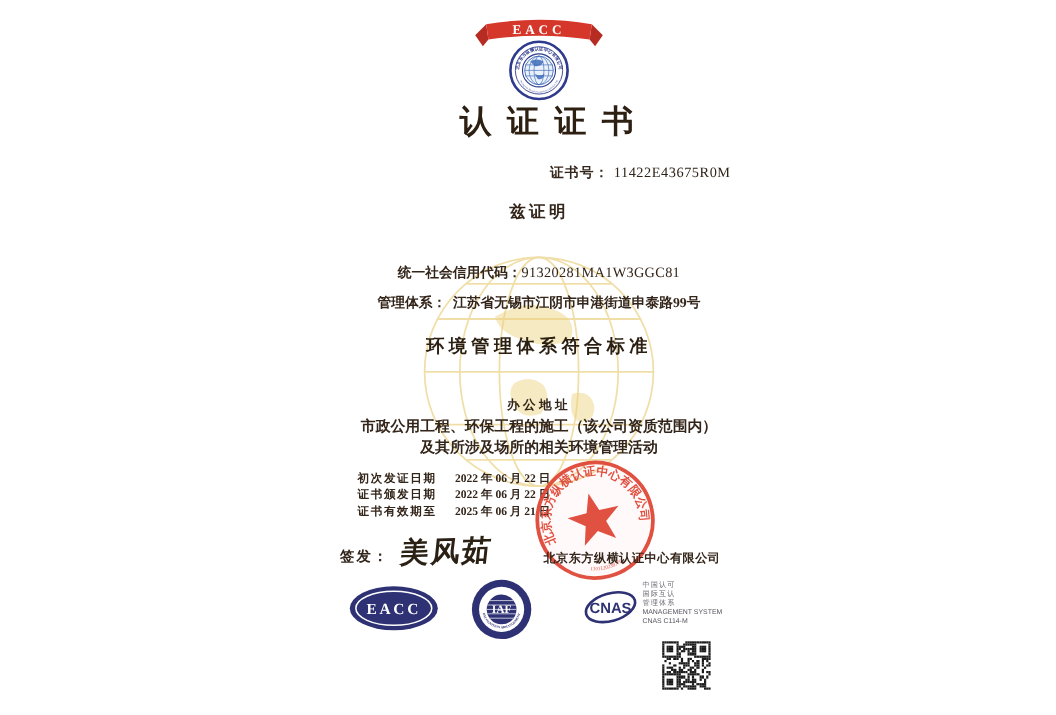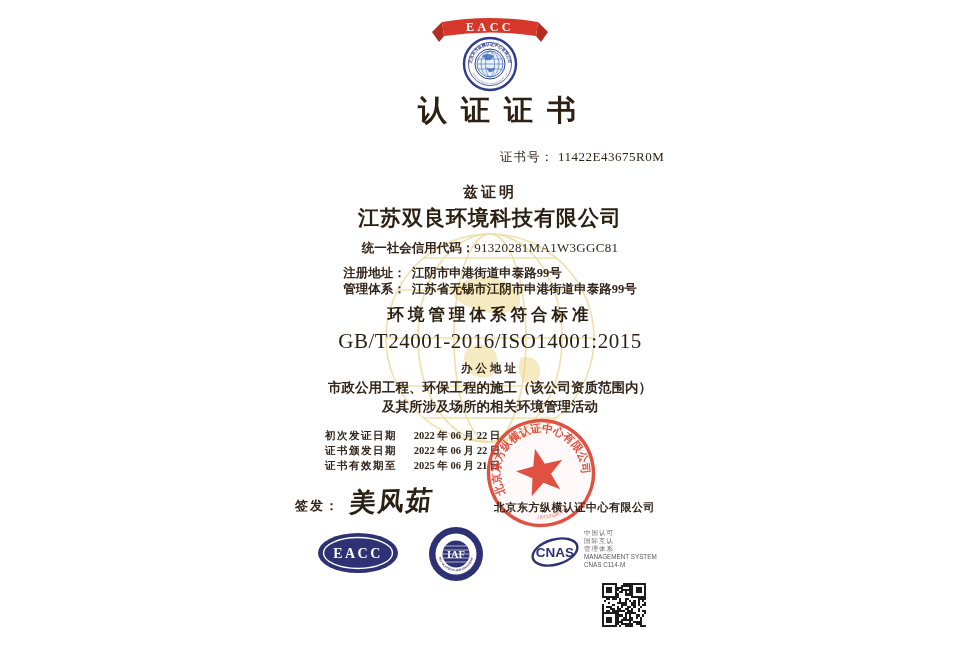--- a/index.html
+++ b/index.html
@@ -5,40 +5,40 @@
   html,body{margin:0;padding:0}
   body{width:960px;height:650px;background:#fff;position:relative;overflow:hidden;
        font-family:"Liberation Serif","DejaVu Serif",serif;color:#33251a}
   .cert{position:absolute;left:288px;top:0;width:404px;height:650px}
   .cert > *{position:absolute}
   .ctr{left:0;width:404px;text-align:center}
   .watermark{left:92px;top:228px;width:220px;height:220px;z-index:0}
   .emblem{left:140px;top:10px;width:124px;height:86px}
   .title{top:91px;margin:0;font-size:29px;font-weight:bold;letter-spacing:14px;padding-left:14px;color:#2d2013}
   .certno{top:149px;left:212px;font-size:12.5px;white-space:nowrap}
-  .certno .lbl{font-weight:normal;letter-spacing:1px}
+  .certno .lbl{font-weight:bold;letter-spacing:1px}
   .certno .num{font-size:13px;margin-left:4px;letter-spacing:.5px;color:#2f2418}
   .attest{top:183px;font-size:15px;font-weight:bold;letter-spacing:3px}
   .company{top:204px;font-size:21px;font-weight:bold;letter-spacing:1px;color:#2b1f12}
   .credit{top:240px;font-size:12.5px}
   .credit .lbl{font-weight:bold}
   .credit .num{font-size:13px;letter-spacing:.3px}
   .addr{top:266px}
   .addr .inner{display:inline-block;text-align:left;font-size:12.5px;font-weight:bold;line-height:15.5px}
   .addr .val{margin-left:6px}
   .sys{top:304px;font-size:16.5px;font-weight:bold;letter-spacing:4px;color:#2b1f12}
   .std{top:329px;font-size:21px;letter-spacing:.5px;color:#2a1e12}
   .scopelbl{top:361px;font-size:11.5px;font-weight:bold;letter-spacing:3px}
   .scope1{top:379px;font-size:13.5px;font-weight:bold}
   .scope2{top:398px;font-size:13.5px;font-weight:bold}
   .dates{left:37px;top:428px;font-size:10.5px;line-height:15.2px;white-space:nowrap}
   .dates .dl{font-weight:bold;letter-spacing:1.5px}
   .dates .dv{margin-left:14px;font-weight:600}
   .seal{left:196px;top:416px;width:114px;height:114px;transform:rotate(-14deg);opacity:.93}
-  .sign{left:7px;top:484px;display:flex;align-items:flex-end;white-space:nowrap}
+  .sign{left:21px;top:484px;display:flex;align-items:flex-end;white-space:nowrap}
   .sign .lbl{font-size:13px;font-weight:bold;letter-spacing:2px;padding-bottom:4px}
   .sign .name{font-size:26px;font-weight:bold;color:#2a2014;margin-left:10px;
               transform:skewX(-8deg) rotate(-2deg);letter-spacing:2px}
   .orgname{left:206px;top:500px;font-size:11px;font-weight:bold;letter-spacing:.5px;white-space:nowrap}
   .logo-eacc{left:28px;top:531px;width:84px;height:44px}
   .logo-iaf{left:140px;top:526px;width:56px;height:56px}
   .logo-cnas{left:242px;top:531px;width:50px;height:42px}
   .cnastext{left:296px;top:529px;font-family:"Liberation Sans","DejaVu Sans",sans-serif}
   .cnastext .cn{font-size:6.5px;line-height:8px;color:#6a6a74;letter-spacing:1px}
   .cnastext .en{font-size:6.3px;line-height:7.6px;color:#55555f}
@@ -106,39 +106,34 @@
   </svg>
 
   <h1 class="title ctr">认证证书</h1>
 
   <div class="certno">
     <span class="lbl">证书号：</span><span class="num">11422E43675R0M</span>
   </div>
 
   <div class="attest ctr">兹证明</div>
 
-  <div class="company ctr">江苏双良环境科技有限公司</div>
 
   <div class="credit ctr">
     <span class="lbl">统一社会信用代码：</span><span class="num">91320281MA1W3GGC81</span>
   </div>
 
   <div class="addr ctr">
     <div class="inner">
-      <div>
-        <span>注册地址：</span><span class="val">江阴市申港街道申泰路99号</span>
-      </div>
       <div>
         <span>管理体系：</span><span class="val">江苏省无锡市江阴市申港街道申泰路99号</span>
       </div>
     </div>
   </div>
 
   <div class="sys ctr">环境管理体系符合标准</div>
-  <div class="std ctr">GB/T24001-2016/ISO14001:2015</div>
   <div class="scopelbl ctr">办公地址</div>
   <div class="scope1 ctr">市政公用工程、环保工程的施工（该公司资质范围内）</div>
   <div class="scope2 ctr">及其所涉及场所的相关环境管理活动</div>
 
   <div class="dates">
     <div>
       <span class="dl">初次发证日期</span>
       <span class="dv">2022 年 06 月 22 日</span>
     </div>
     <div>

